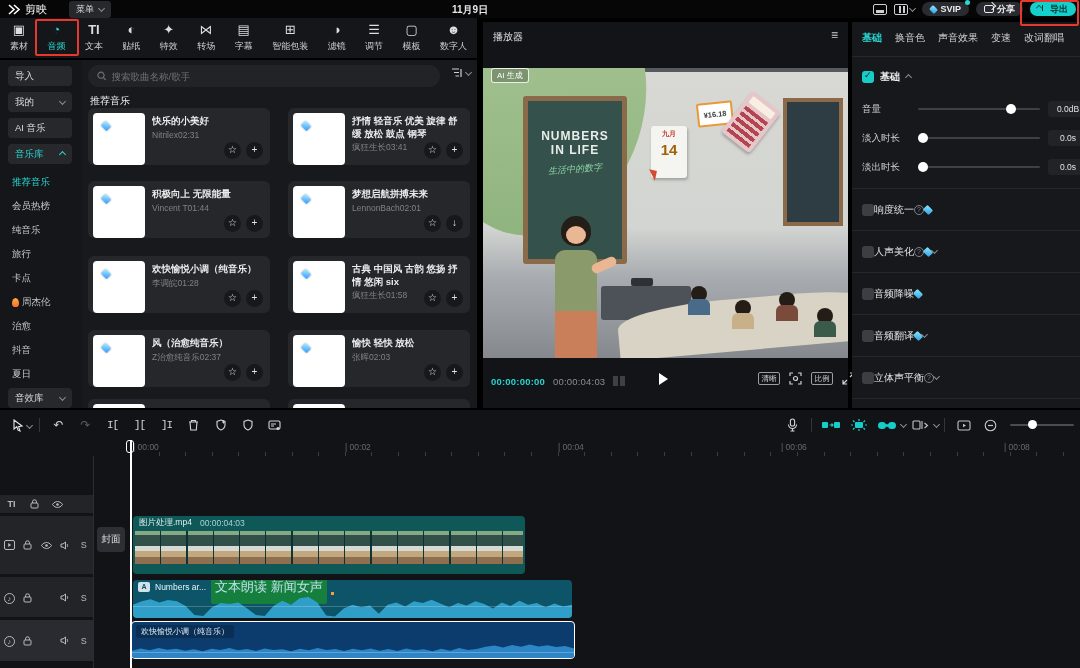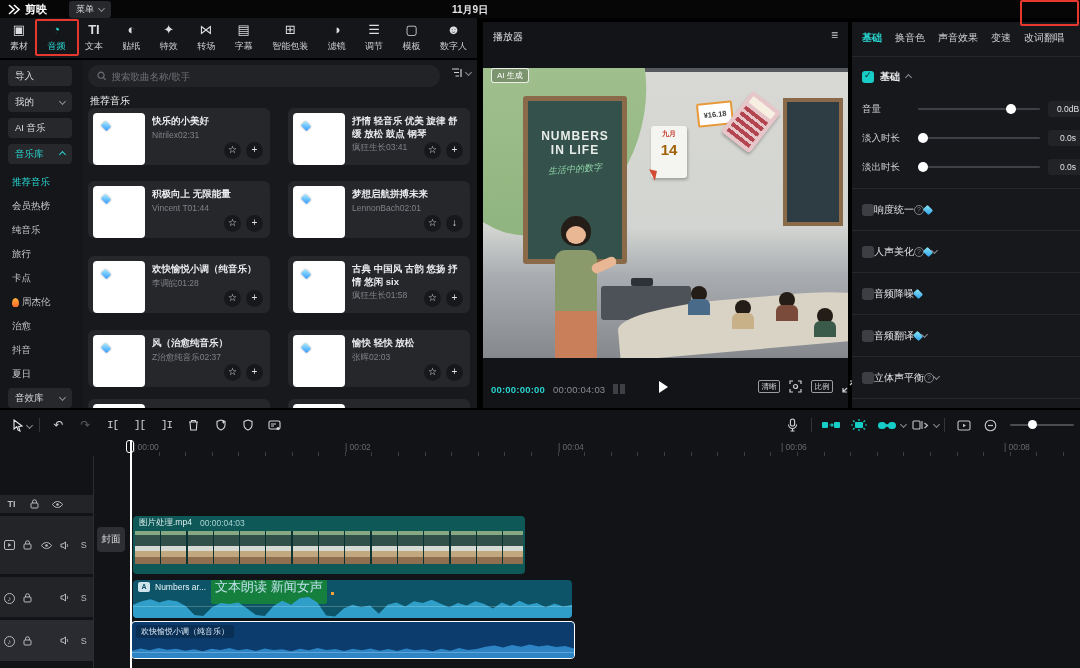--- a/index.html
+++ b/index.html
@@ -3,21 +3,21 @@
 <meta charset="utf-8">
 <style>
 *{margin:0;padding:0;box-sizing:border-box}
 html,body{width:1080px;height:668px;background:#000;overflow:hidden}
 body{font-family:"Liberation Sans","DejaVu Sans",sans-serif;color:#d8d9db;-webkit-font-smoothing:antialiased}
 #app{position:relative;width:1080px;height:668px;background:#000}
 
 
 .topbar{position:absolute;left:0;top:0;width:1080px;height:18px;background:#060607;display:flex;align-items:center;z-index:20}
 .logo{display:flex;align-items:center;gap:4px;margin-left:8px}
-.logo-txt{font-size:11px;font-weight:bold;color:#fff}
+.logo-txt{font-size:11px;font-weight:normal;color:#fff}
 .menu-pill{margin-left:22px;background:#27282c;border-radius:3px;font-size:9px;color:#d8d9db;padding:2px 7px;display:flex;align-items:center}
 .date{position:absolute;left:452px;top:3px;font-size:10px;font-weight:bold;color:#e6e7e9}
 .tb-right{position:absolute;right:4px;top:0;height:18px;display:flex;align-items:center;gap:7px}
 .win-ic{width:14px;height:11px;border:1.2px solid #cfd0d3;border-radius:2px;position:relative}
 .win-ic.cap::after{content:"";position:absolute;left:2px;right:2px;bottom:1px;height:2.5px;background:#cfd0d3}
 .win-ic.cols::after{content:"";position:absolute;top:1px;bottom:1px;left:4px;width:1.2px;background:#cfd0d3;box-shadow:4px 0 0 #cfd0d3}
 .pill{background:#2a2b30;border-radius:9px;height:14px;display:flex;align-items:center;gap:3px;padding:0 8px;font-size:9px;font-weight:bold;color:#ececee}
 .svip{position:relative}
 .svip .dot{position:absolute;right:-1px;top:-2px;width:5px;height:5px;border-radius:50%;background:#27d9d5}
 .export-pill{background:#15cfca;color:#053030}
@@ -98,21 +98,21 @@
 .teacher-hair{position:absolute;left:78px;top:148px;width:30px;height:30px;background:#241d18;border-radius:50% 50% 45% 45%}
 .teacher-face{position:absolute;left:83px;top:158px;width:20px;height:18px;background:#eab795;border-radius:50%}
 .teacher-body{position:absolute;left:72px;top:182px;width:42px;height:110px;background:linear-gradient(180deg,#8a9a6a 0 55%,#c9805a 55% 100%);border-radius:10px 10px 0 0}
 .teacher-arm{position:absolute;left:108px;top:192px;width:26px;height:10px;background:#eab795;border-radius:5px;transform:rotate(-24deg)}
 .podium{position:absolute;left:118px;top:218px;width:90px;height:34px;background:#4c5258;border-radius:3px}
 .podium::after{content:"";position:absolute;left:30px;top:-8px;width:22px;height:8px;background:#2e3236;border-radius:2px}
 .desk{position:absolute;right:-30px;bottom:8px;width:260px;height:52px;background:#d9d3c5;border-radius:40% 30% 0 0;transform:rotate(-5deg)}
 .stu{position:absolute;width:16px;height:16px;background:#241c16;border-radius:50%}
 .stu::after{content:"";position:absolute;left:-3px;top:13px;width:22px;height:16px;border-radius:6px 6px 0 0;background:var(--sc,#4a6a8a)}
 .ai-badge{position:absolute;left:8px;top:0;border:1px solid rgba(255,255,255,.85);border-radius:3px;padding:1px 5px;font-size:8px;color:#fff;background:rgba(20,20,20,.25)}
-.p-ctrl{position:absolute;left:0;bottom:6px;width:380px;height:26px;display:flex;align-items:center;padding:0 8px}
+.p-ctrl{position:absolute;left:0;bottom:14px;width:380px;height:26px;display:flex;align-items:center;padding:0 8px}
 .tc-cur{font-size:9.5px;font-weight:bold;color:#29d3cd;letter-spacing:.2px}
 .tc-dur{font-size:9.5px;color:#8a8d92;margin-left:8px;letter-spacing:.2px}
 .grid-ic{margin-left:8px;width:14px;height:10px;background:repeating-linear-gradient(90deg,#3e4045 0 5px,transparent 5px 7px)}
 .play{position:absolute;left:176px;top:5px;width:0;height:0;border-left:9px solid #fff;border-top:6px solid transparent;border-bottom:6px solid transparent}
 .p-ctrl .right{position:absolute;right:8px;top:4px;display:flex;align-items:center;gap:9px}
 .badge{border:1px solid #9a9da2;border-radius:2px;font-size:7.5px;color:#cfd0d3;padding:.5px 2.5px}
 svg.ic{display:block}
 
 
 .inspector{position:absolute;left:852px;top:22px;width:228px;height:386px;background:#17181c;overflow:hidden;z-index:4}
@@ -187,20 +187,40 @@
       <svg class="ic" width="13" height="11" viewBox="0 0 13 11">
           <path d="M1 1l5 4.5L1 10M6 1l5 4.5L6 10" stroke="#fff" stroke-width="1.6" fill="none"></path>
         </svg>
       <span class="logo-txt">剪映</span>
     </div>
     <div class="menu-pill">
         <span>菜单</span>
         <span class="chev dim" style="margin-left:5px"></span>
       </div>
     <div class="date">11月9日</div>
+    <div class="tb-right">
+      <div class="win-ic cap"></div>
+      <div style="display:flex;align-items:center;gap:2px">
+          <div class="win-ic cols"></div>
+          <span class="chev dim"></span>
+        </div>
+      <div class="pill svip">
+          <span class="gem sm"></span>
+          <span>SVIP</span>
+          <span class="dot"></span>
+        </div>
+      <div class="pill">
+          <span class="share-ic"></span>
+          <span>分享</span>
+        </div>
+      <div class="pill export-pill">
+          <span class="up-ic"></span>
+          <span>导出</span>
+        </div>
+    </div>
     <div class="redbox" style="right:1px;top:0;width:59px;height:26px"></div>
   </div>
 
   <div class="ribbon">
     <div class="rtab">
         <span class="ric">▣</span>
         <span class="rlb">素材</span>
       </div>
     <div class="rtab active">
         <span class="ric">◔</span>

